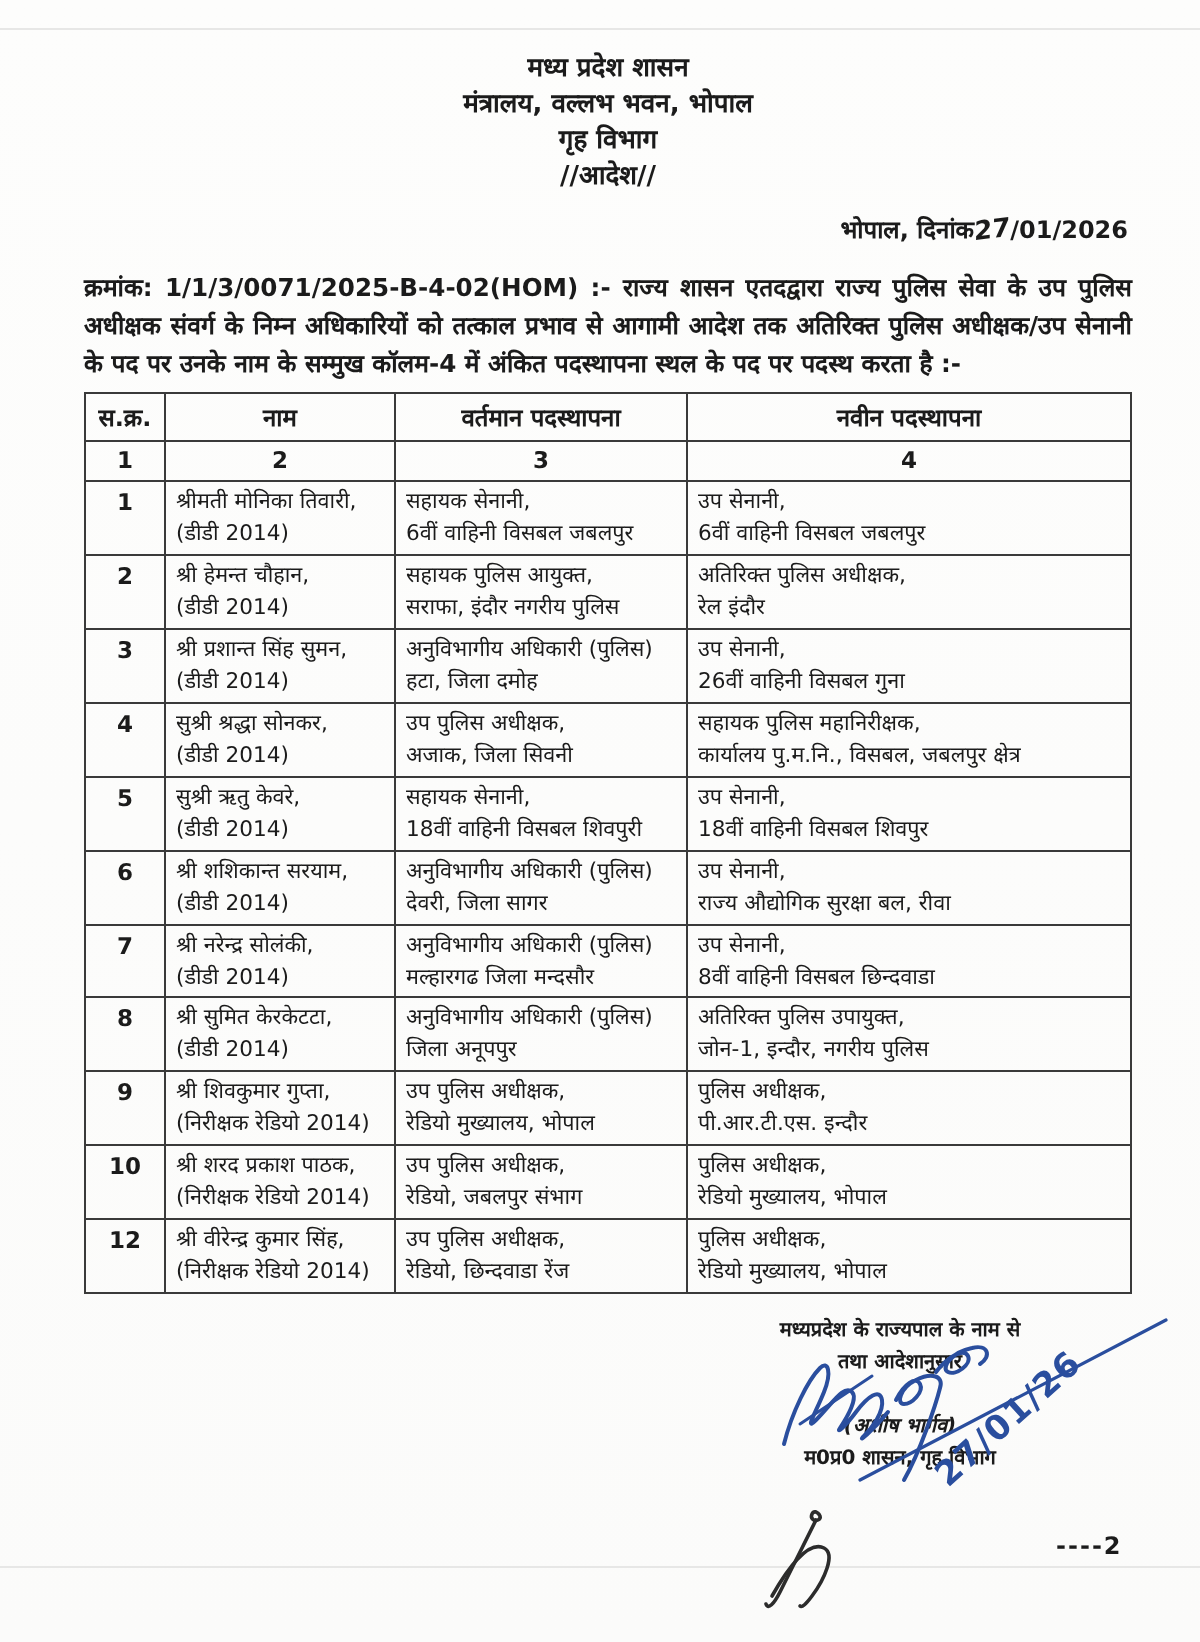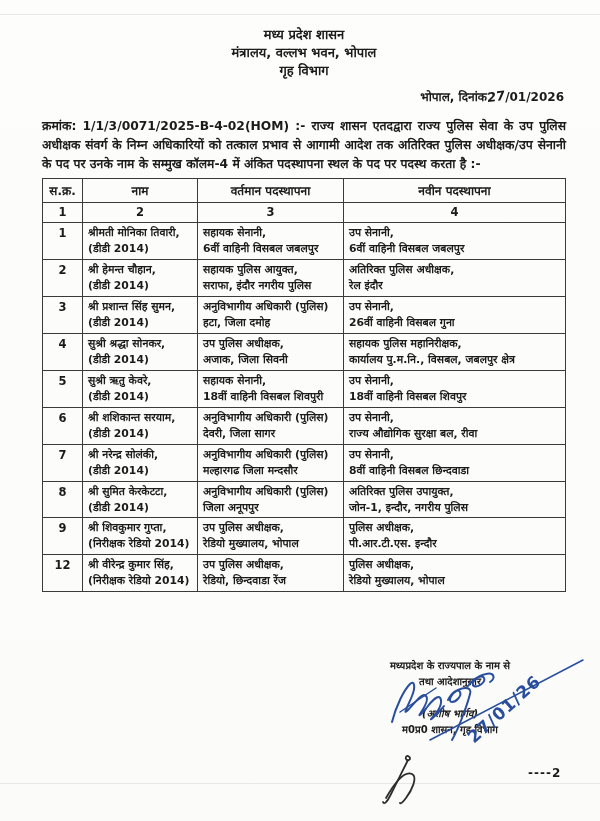--- a/index.html
+++ b/index.html
@@ -43,21 +43,21 @@
     margin-top:4px;
     width:523px;
     table-layout:fixed;
   }
   table.transfer th, table.transfer td {
     border:1.4px solid #3a3a3a;
     vertical-align:top;
     padding:2px 5px;
   }
   table.transfer th { font-size:12px; font-weight:bold; padding:3px 2px; }
-  table.transfer td { font-size:10.8px; font-weight:700; line-height:1.48; }
+  table.transfer td { font-size:10.8px; font-weight:400; line-height:1.48; }
   table.transfer td.c-sno, table.transfer td.c-num { text-align:center; font-weight:bold; font-size:11.5px; }
   .colw-sno { width:40px; }
   .colw-name { width:115px; }
   .colw-cur { width:146px; }
   .colw-new { width:222px; }
   tr.numrow td { padding:1px 2px; }
 
   
   .footer-block {
     position:absolute;
@@ -77,20 +77,21 @@
 <body>
 
 <div class="page">
   <div class="scanline top"></div>
   <div class="scanline bottom"></div>
 
   <div class="doc-header">
     <div>मध्य प्रदेश शासन</div>
     <div>मंत्रालय, वल्लभ भवन, भोपाल</div>
     <div>गृह विभाग</div>
+    <div>//आदेश//</div>
   </div>
 
   <div class="dateline">
     <span>भोपाल, दिनांक</span><span class="hand-day">27</span><span>/01/2026</span>
   </div>
 
   <div class="order-para">क्रमांक: 1/1/3/0071/2025-B-4-02(HOM) :- राज्य शासन एतदद्वारा राज्य पुलिस सेवा के उप पुलिस अधीक्षक संवर्ग के निम्न अधिकारियों को तत्काल प्रभाव से आगामी आदेश तक अतिरिक्त पुलिस अधीक्षक/उप सेनानी के पद पर उनके नाम के सम्मुख कॉलम-4 में अंकित पदस्थापना स्थल के पद पर पदस्थ करता है :-</div>
 
   <table class="transfer">
     <colgroup>
@@ -262,20 +263,37 @@
             <div>उप पुलिस अधीक्षक,</div>
             <div>रेडियो मुख्यालय, भोपाल</div>
           </td>
           <td>
             <div>पुलिस अधीक्षक,</div>
             <div>पी.आर.टी.एस. इन्दौर</div>
           </td>
         </tr>
         <tr>
           <td class="c-sno">
+            <div>10</div>
+          </td>
+          <td>
+            <div>श्री शरद प्रकाश पाठक,</div>
+            <div>(निरीक्षक रेडियो 2014)</div>
+          </td>
+          <td>
+            <div>उप पुलिस अधीक्षक,</div>
+            <div>रेडियो, जबलपुर संभाग</div>
+          </td>
+          <td>
+            <div>पुलिस अधीक्षक,</div>
+            <div>रेडियो मुख्यालय, भोपाल</div>
+          </td>
+        </tr>
+        <tr>
+          <td class="c-sno">
             <div>12</div>
           </td>
           <td>
             <div>श्री वीरेन्द्र कुमार सिंह,</div>
             <div>(निरीक्षक रेडियो 2014)</div>
           </td>
           <td>
             <div>उप पुलिस अधीक्षक,</div>
             <div>रेडियो, छिन्दवाडा रेंज</div>
           </td>

